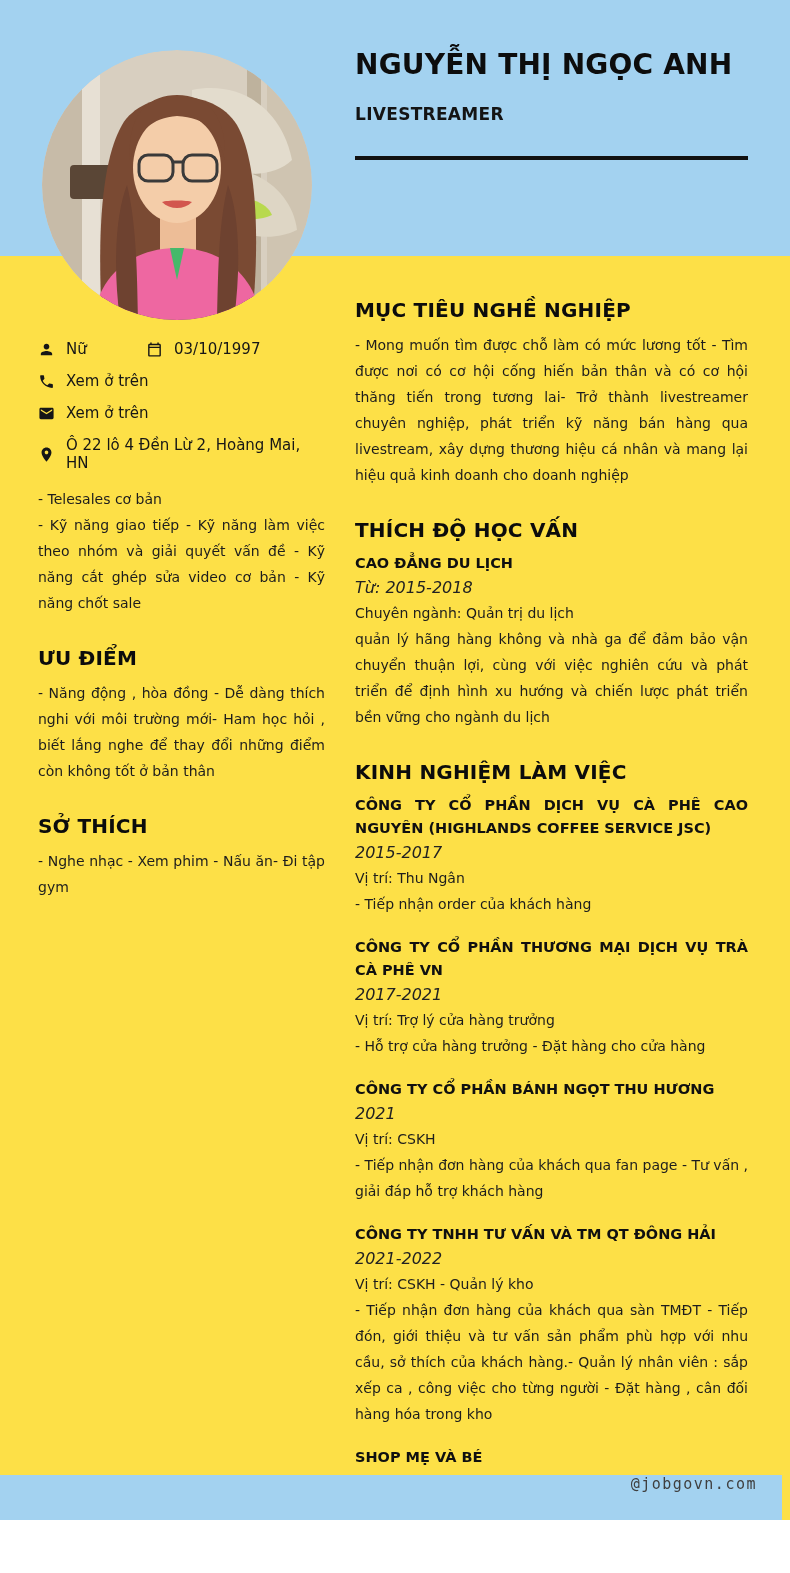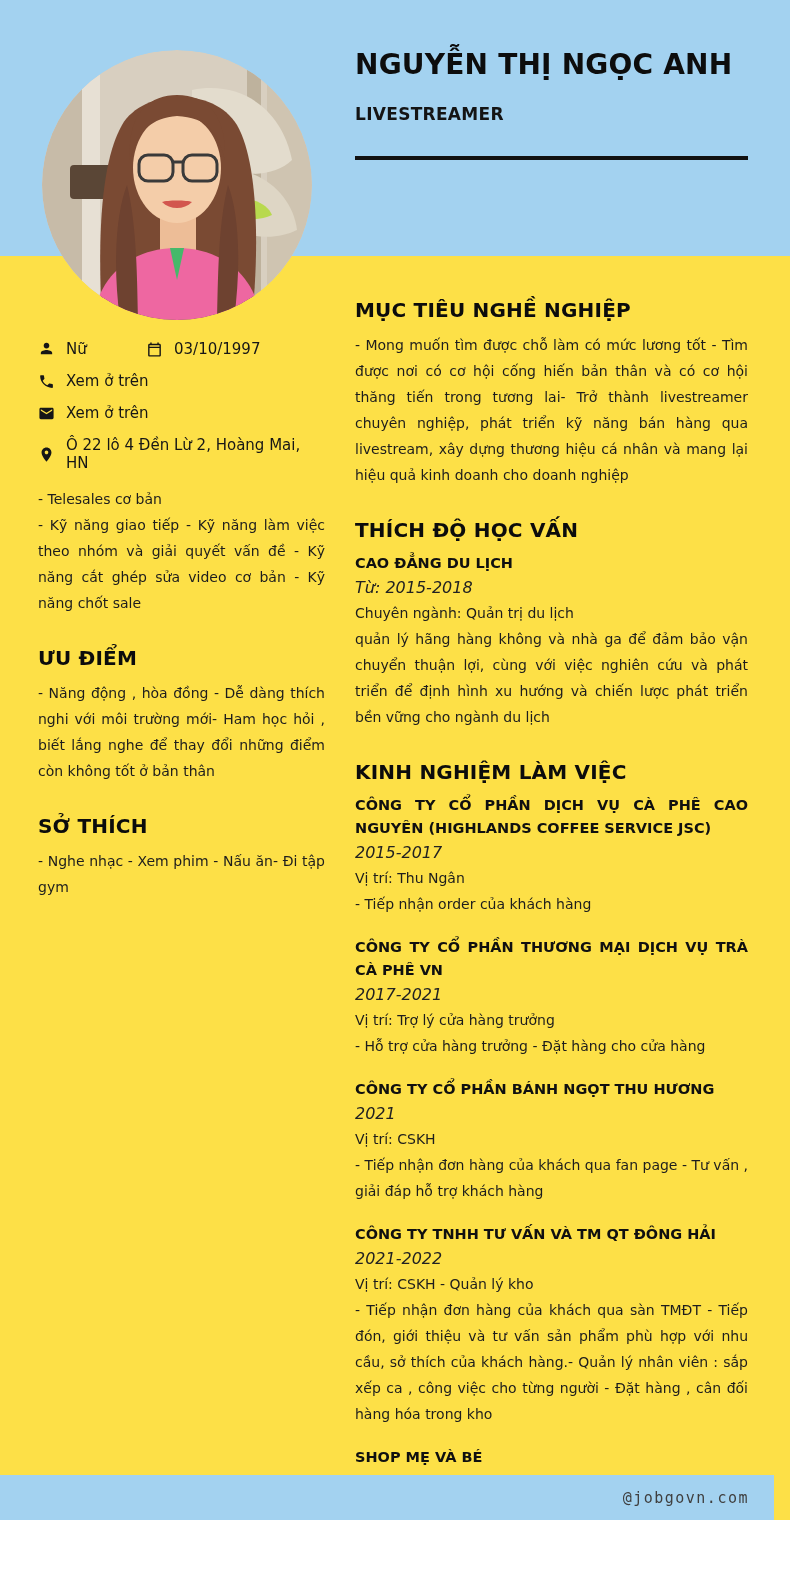--- a/index.html
+++ b/index.html
@@ -77,21 +77,21 @@
   
   .c-row {
     display: flex;
     align-items: center;
     margin-bottom: 14px;
     font-size: 15px;
     color: #161616;
   }
   .c-ico { width: 17px; height: 17px; margin-right: 11px; flex: 0 0 17px; }
   .c-ico svg { display: block; width: 17px; height: 17px; fill: #161616; }
-  .pair-first { display: flex; align-items: flex-start; width: 108px; flex: 0 0 108px; }
+  .pair-first { display: flex; align-items: flex-end; width: 108px; flex: 0 0 108px; }
   .pair-second { display: flex; align-items: center; text-align: center; }
 
   
   .sec-title {
     margin: 30px 0 10px 0;
     font-size: 20px;
     font-weight: bold;
     color: #0c0c0c;
     letter-spacing: 0.2px;
   }
@@ -119,25 +119,25 @@
     font-style: italic;
     line-height: 25px;
     color: #222222;
   }
   .plain { font-size: 14px; line-height: 26px; color: #1d1d1d; }
   .job { margin-top: 19px; }
 
   
   .bottom-band {
     position: absolute;
-    left: 0; right: 16px; bottom: 0;
+    left: 0; right: 8px; bottom: 0;
     height: 45px;
     background: #a3d2f0;
     display: flex;
-    align-items: center;
+    align-items: flex-start;
     justify-content: flex-end;
     padding-right: 25px;
   }
   .watermark {
     font-family: "DejaVu Sans Mono", "Liberation Mono", monospace;
     font-size: 15px;
     letter-spacing: 1.5px;
     color: #3f3f3f;
   }
 </style>

